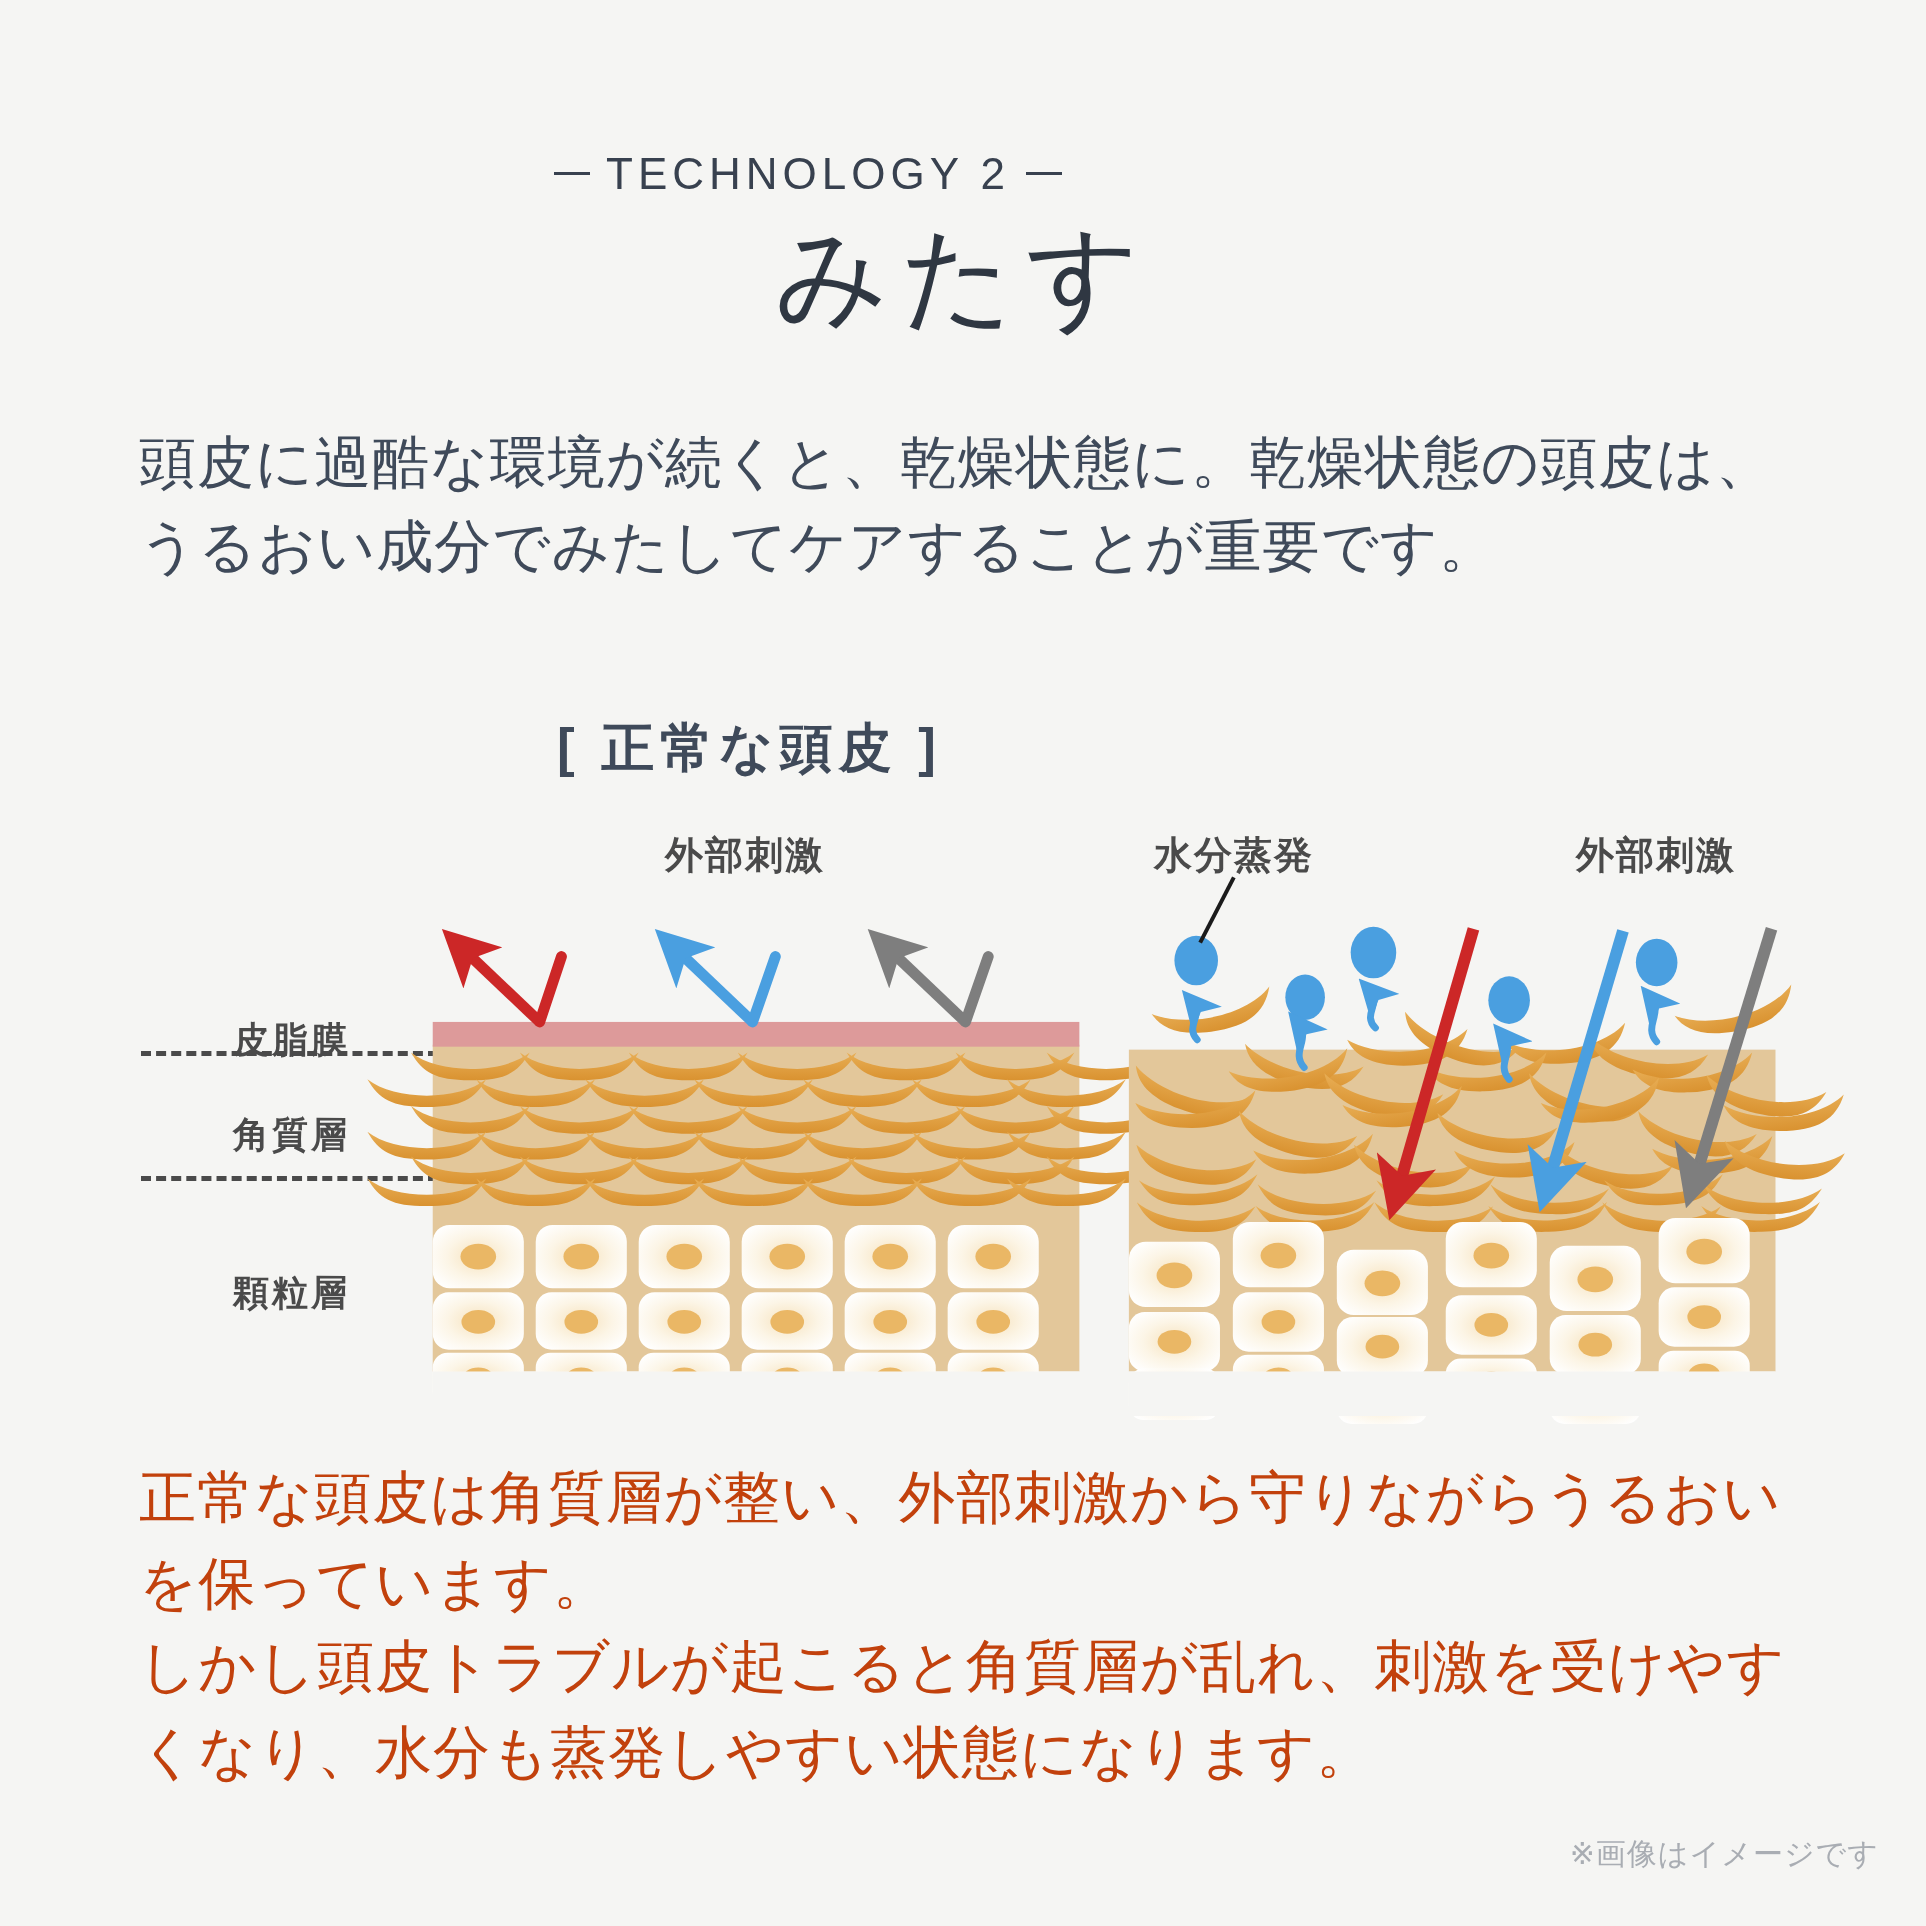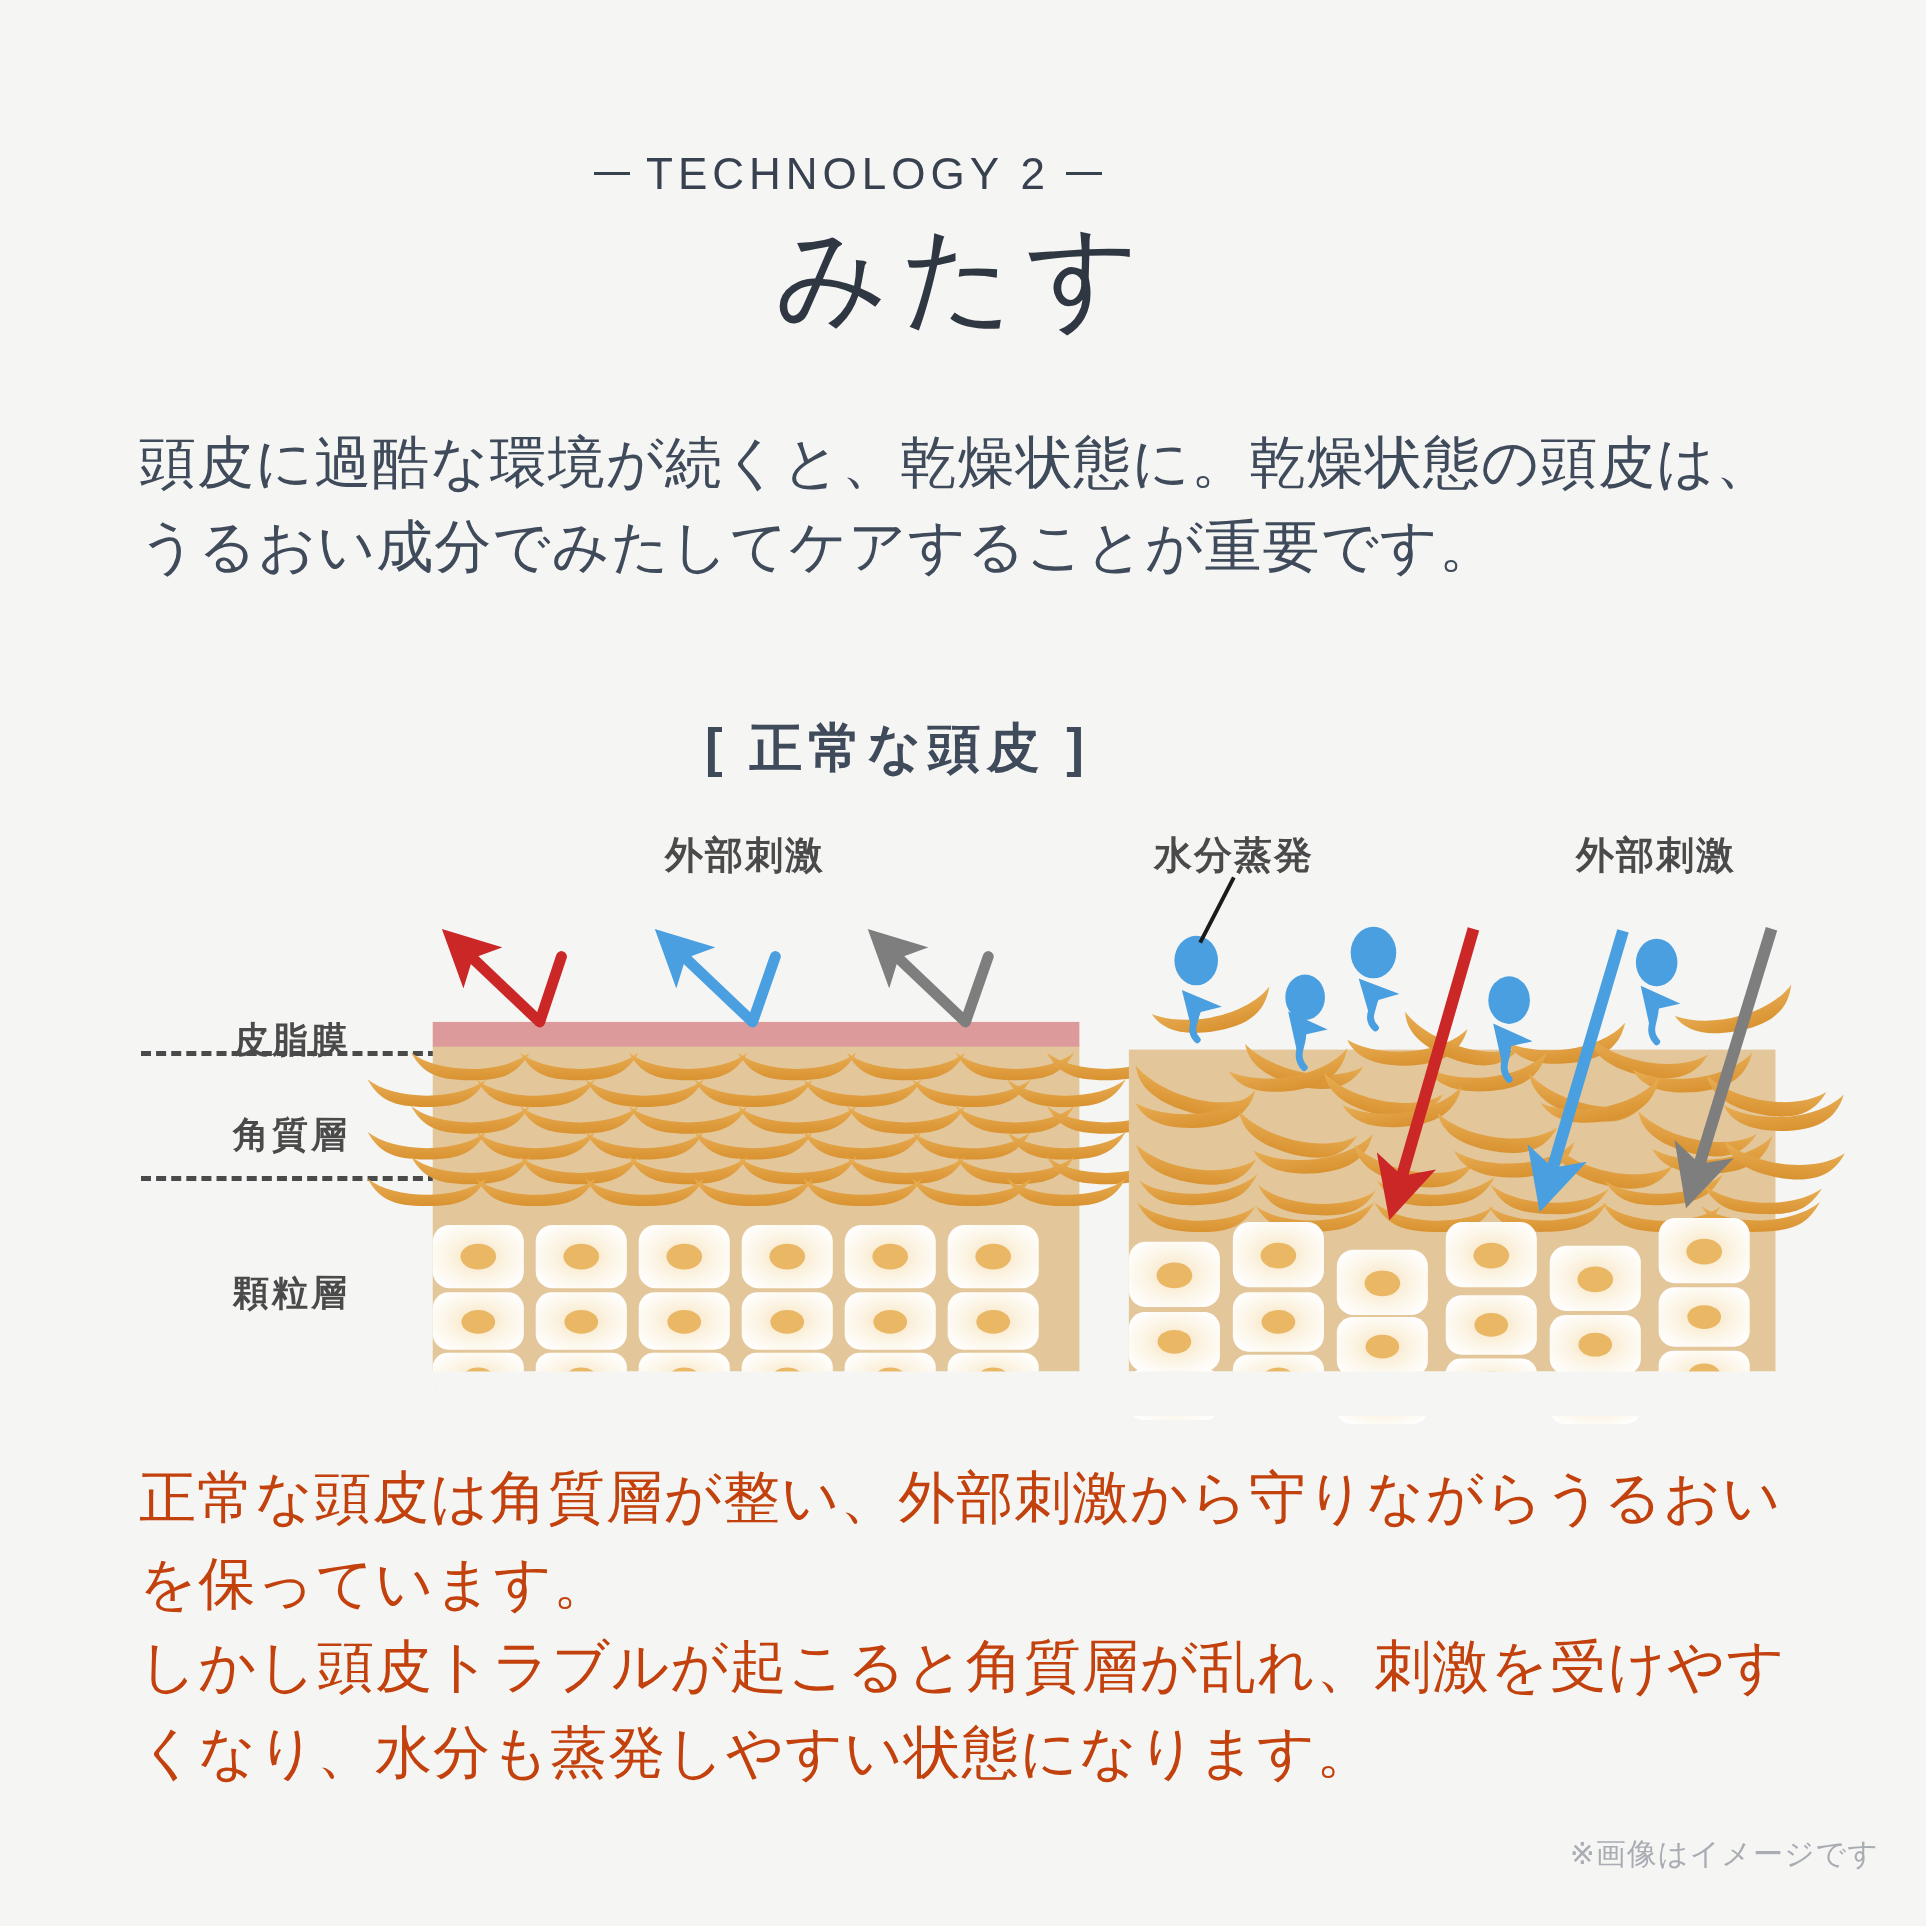--- a/index.html
+++ b/index.html
@@ -26,21 +26,20 @@
   .eyebrow {
     position: absolute;
     top: 149px;
     left: 0;
     width: 1616px;
     text-align: center;
     font-size: 44px;
     letter-spacing: 5px;
     font-weight: 500;
     color: #38414f;
-    padding-left: 40px;
   }
   .eyebrow .dash {
     display: inline-block;
     width: 36px;
     height: 3px;
     background: #38414f;
     vertical-align: middle;
     margin: 0 16px 8px 16px;
   }
   .title {
@@ -73,21 +72,21 @@
   
   .col-caption {
     position: absolute;
     top: 713px;
     font-size: 53px;
     font-weight: 700;
     letter-spacing: 6px;
     color: #3f4a5a;
     text-align: center;
   }
-  .col-caption.left  { left: 437px; width: 653px; text-align: right; }
+  .col-caption.left  { left: 423px; width: 653px; }
   .col-caption.right { left: 1119px; width: 653px; }
 
   
   .layer-label {
     position: absolute;
     font-size: 36px;
     font-weight: 700;
     letter-spacing: 3px;
     color: #4a4a4a;
     text-align: center;

